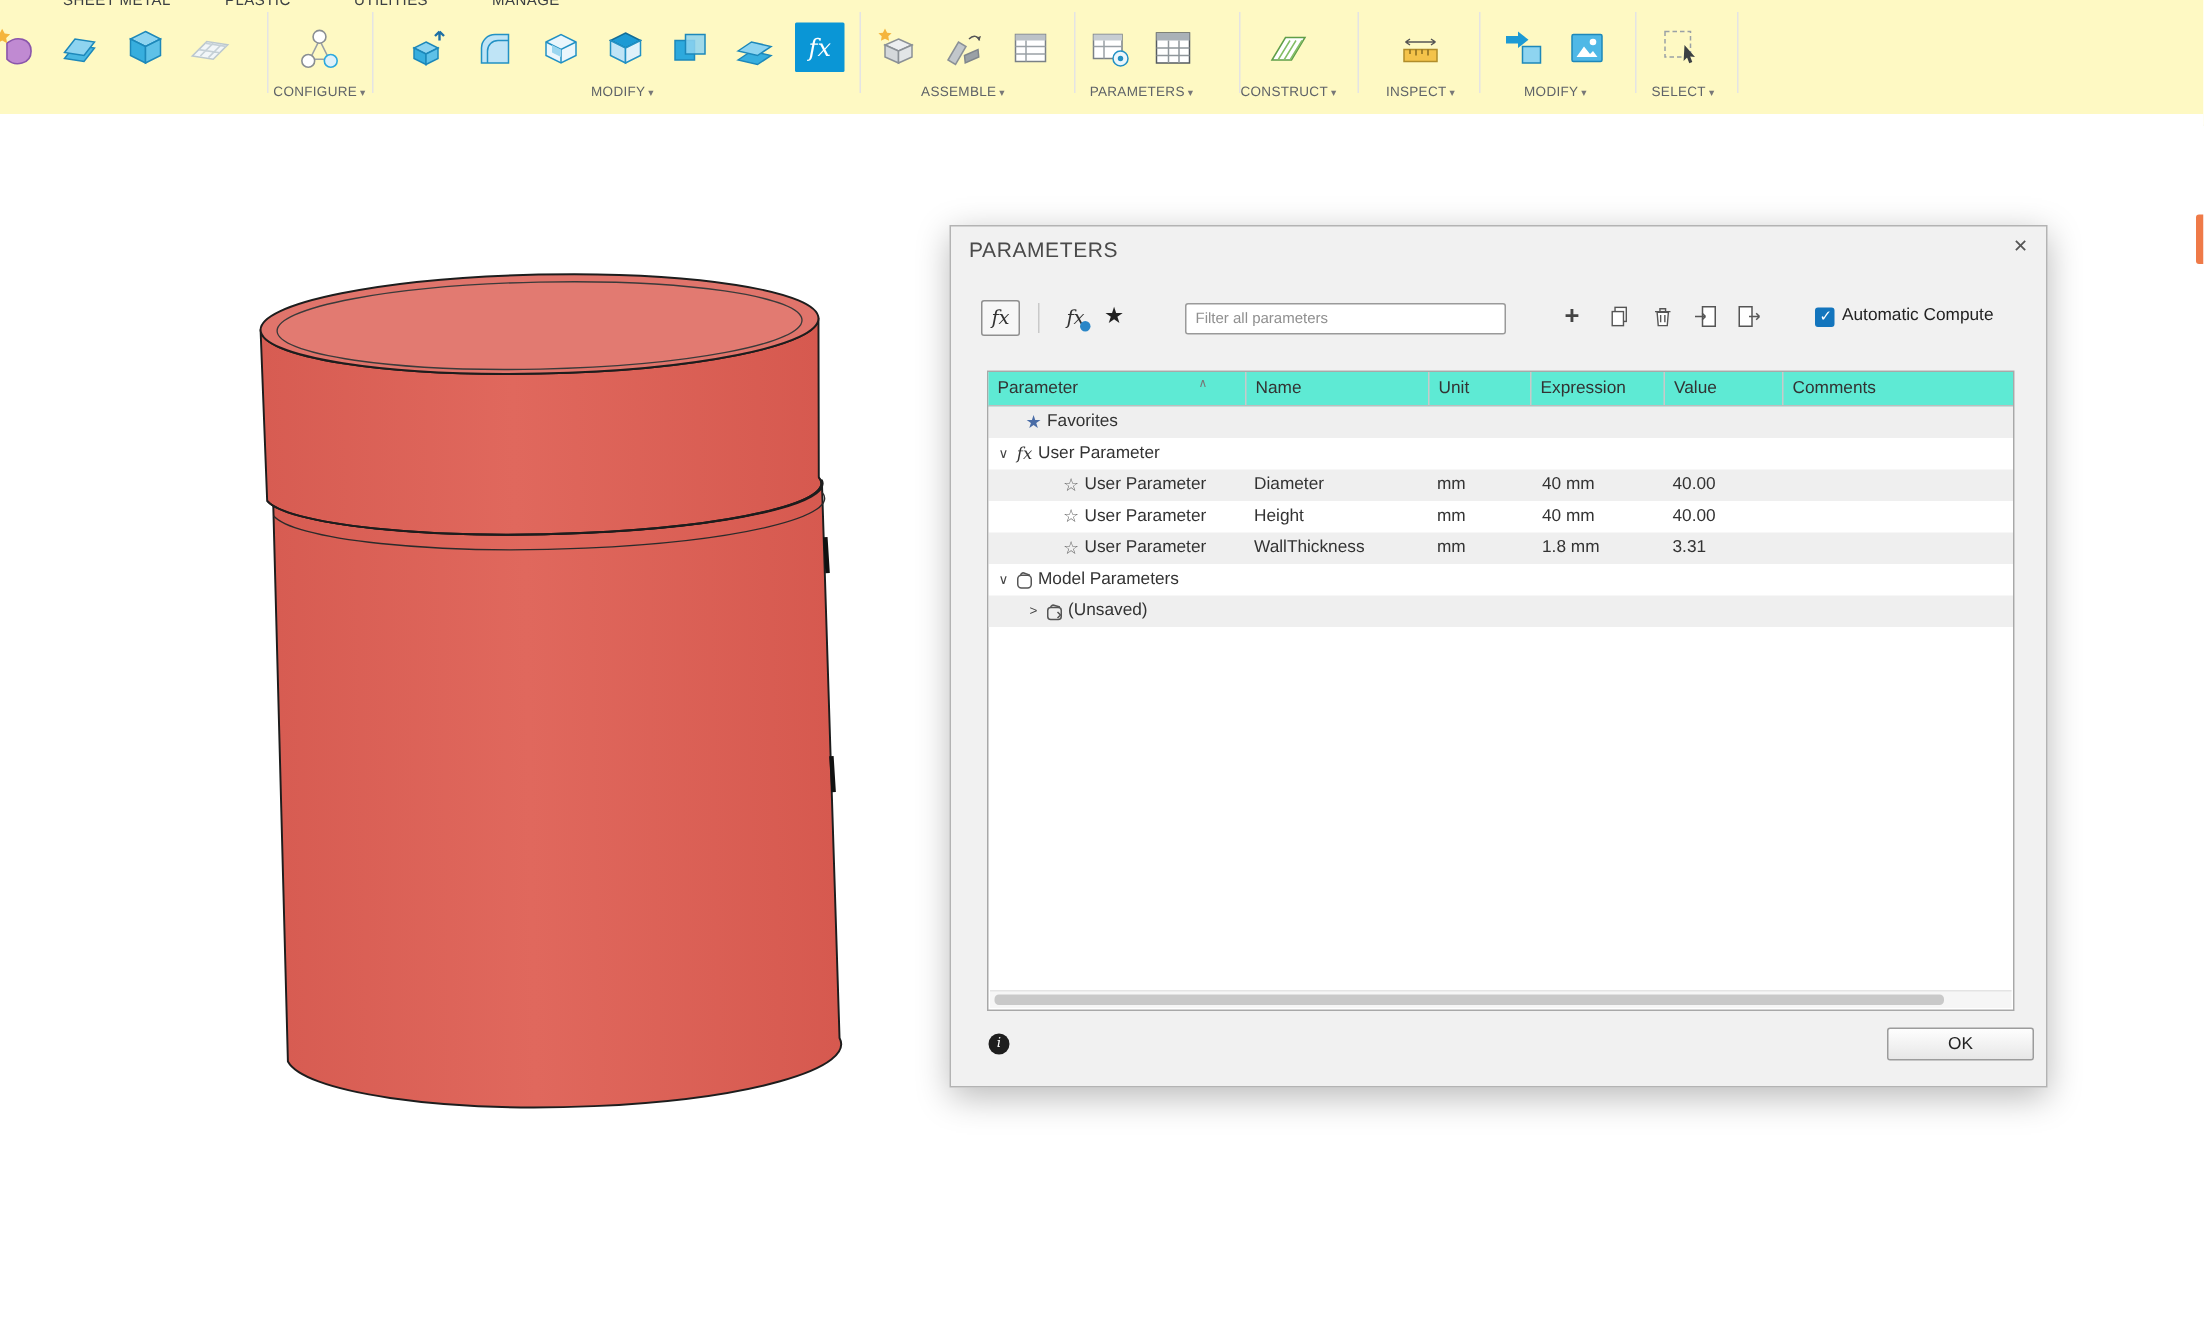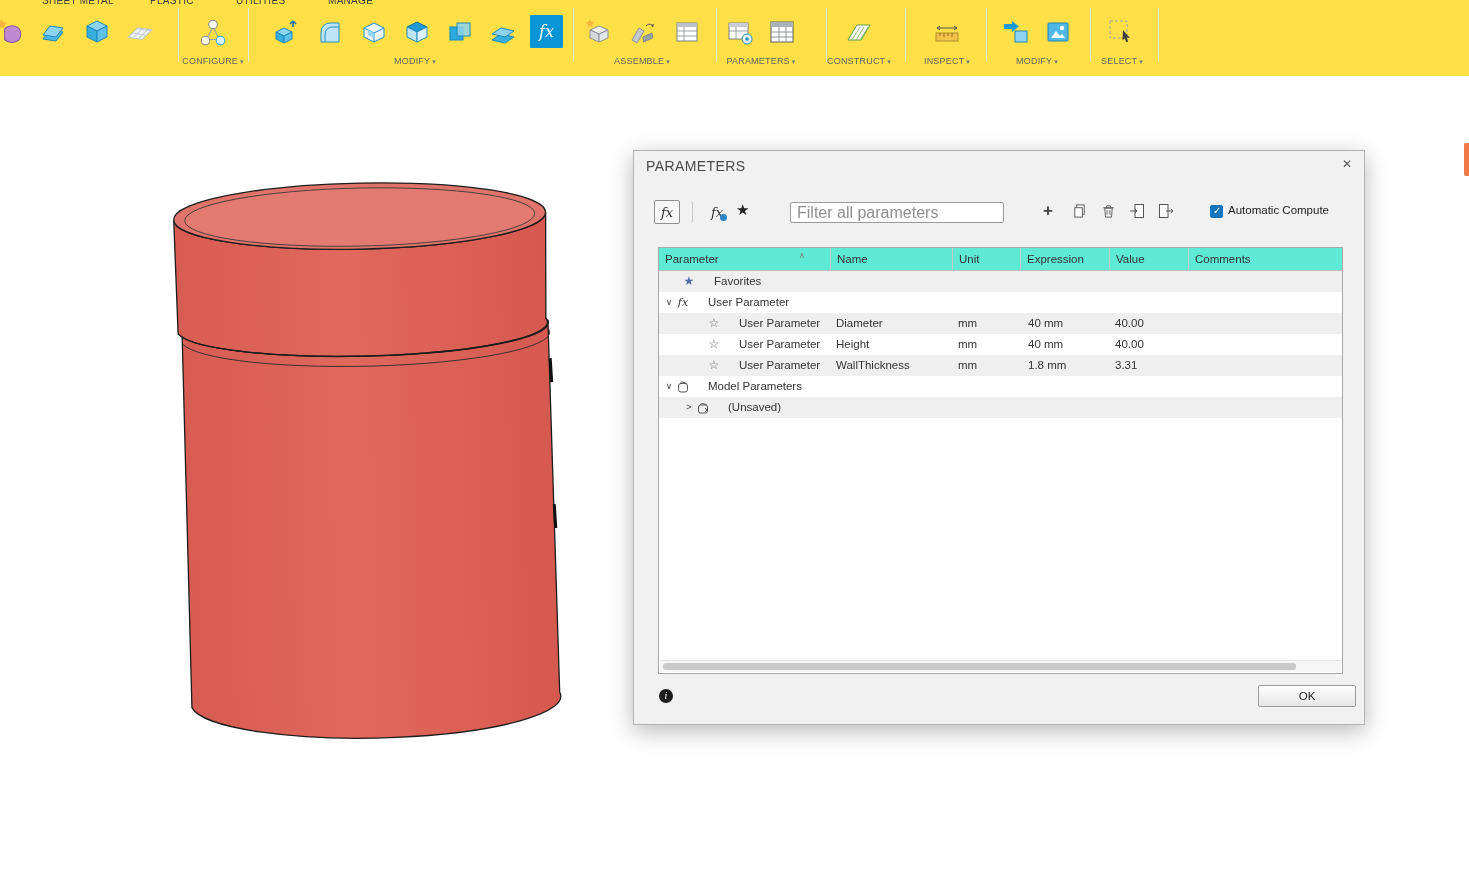--- a/index.html
+++ b/index.html
@@ -1,20 +1,20 @@
 <!DOCTYPE html>
 <html><head>
 <meta charset="utf-8">
 <style>
   *{margin:0;padding:0;box-sizing:border-box}
   html,body{width:1469px;height:883px;overflow:hidden}
   body{background:#fff;font-family:"Liberation Sans",sans-serif;position:relative;color:#333}
 
   
-  .ribbon{position:absolute;left:0;top:0;width:1469px;height:84px;background:#fde047;border-bottom:1px solid #e7e7e7;overflow:hidden}
+  .ribbon{position:absolute;left:0;top:0;width:1469px;height:84px;background:#fef9c3;border-bottom:1px solid #e7e7e7;overflow:hidden}
   .ribbon-tab{position:absolute;top:-5px;font-size:10px;color:#3c4043;letter-spacing:.3px;white-space:nowrap}
   .sep{position:absolute;top:8px;width:1px;height:54px;background:#e4e4e4}
   .ti{position:absolute;top:15px;width:34px;height:34px;margin-left:-17px;display:flex;align-items:center;justify-content:center}
   .tool-group-label{position:absolute;top:56px;transform:translateX(-50%);font-size:9px;color:#5f6368;white-space:nowrap;letter-spacing:.2px}
   .tool-group-label .caret{font-size:7px;color:#777;margin-left:2px}
   .fx-active{position:absolute;left:530px;top:15px;width:33px;height:33px;background:#0a96d6;display:flex;align-items:center;justify-content:center;border-radius:1px}
   .fx-active span{font-family:"DejaVu Serif",serif;font-style:italic;font-size:16px;color:#fff}
 
   
   .viewport{position:absolute;left:0;top:76px;width:1469px;height:807px;background:#fff}
@@ -27,21 +27,21 @@
   .dlg-title .ttl{position:absolute;left:12px;top:7px;font-size:14px;color:#4a4a4a;letter-spacing:.4px}
   .dlg-close{position:absolute;right:8px;top:4px;width:18px;height:18px;text-align:center;line-height:18px;font-size:12px;color:#555;cursor:pointer}
 
   .dlg-toolbar{position:absolute;left:0;top:48px;width:100%;height:30px}
   .fx-btn{position:absolute;left:20px;top:1px;width:26px;height:24px;border:1px solid #8f8f8f;border-radius:2px;display:flex;align-items:center;justify-content:center;background:#f7f7f7}
   .fx-txt{font-family:"DejaVu Serif",serif;font-style:italic;font-size:13px;color:#333}
   .tb-div{position:absolute;left:58px;top:3px;width:1px;height:20px;background:#c9c9c9}
   .fx-user{position:absolute;left:70px;top:1px;width:26px;height:24px;display:flex;align-items:center;justify-content:center}
   .fx-user .dot{position:absolute;right:3px;bottom:3px;width:7px;height:7px;border-radius:50%;background:#2a86c7}
   .fav-star{position:absolute;left:102px;top:2px;font-size:15px;color:#222}
-  .filter{position:absolute;left:156px;top:3px;width:214px;height:21px;border:1px solid #9a9a9a;border-radius:2px;font-size:16px;padding:0 6px;color:#333;background:#fff;font-family:"Liberation Sans",sans-serif}
+  .filter{position:absolute;left:156px;top:3px;width:214px;height:21px;border:1px solid #9a9a9a;border-radius:2px;font-size:10px;padding:0 6px;color:#333;background:#fff;font-family:"Liberation Sans",sans-serif}
   .filter::placeholder{color:#8f8f8f}
   .tb-ic{position:absolute;top:3px;width:18px;height:18px;display:flex;align-items:center;justify-content:center}
   .plus{font-size:17px;color:#444;line-height:16px;font-weight:bold}
   .chk{position:absolute;left:576px;top:6px;width:13px;height:13px;border:1px solid #1070b8;background:#fff;border-radius:2px}
   .chk.checked{background:#1375bd;border-color:#1375bd}
   .chk.checked::after{content:"✓";color:#fff;font-size:10px;position:absolute;left:2px;top:-1px}
   .chk-label{position:absolute;left:594px;top:5px;font-size:11.5px;color:#222}
 
   .ptable{position:absolute;left:24px;top:96px;width:685px;height:427px;background:#fff;border:1px solid #a8a8a8}
   .t-head{display:flex;height:23px;background:#5eead4;border-bottom:1px solid #bdbdbd;position:relative}
@@ -52,21 +52,21 @@
   .t-row{display:flex;height:21px}
   .t-row.odd{background:#efefef}
   .t-row.even{background:#ffffff}
   .tc{font-size:11.5px;color:#333;line-height:21px;white-space:nowrap;overflow:hidden;padding-left:5px;display:flex;align-items:center}
   .tc.c3{padding-left:7px}
   .chev{width:12px;font-size:9px;color:#444;display:inline-block;text-align:center;flex:none}
   .ic{width:16px;flex:none;display:inline-flex;align-items:center;justify-content:center}
   .star-f{color:#4a6da7;font-size:12px}
   .star-o{color:#666;font-size:12px}
   .fx-ic{font-family:"DejaVu Serif",serif;font-style:italic;font-size:11px;color:#333}
-  .rlbl{margin-left:17px}
+  .rlbl{margin-left:1px}
   .hscroll{position:absolute;left:1px;right:1px;bottom:1px;height:12px;background:#f6f6f6;border-top:1px solid #e4e4e4}
   .hthumb{position:absolute;left:3px;top:2px;height:7px;width:93%;background:#c9c9c9;border-radius:3px}
 
   .dlg-footer{position:absolute;left:0;bottom:0;width:100%;height:50px}
   .info{position:absolute;left:25px;top:15px;width:14px;height:14px;border-radius:50%;background:#1e1e1e;color:#fff;text-align:center;line-height:14px;font-size:9px;font-family:"DejaVu Serif",serif;font-style:italic}
   .ok-btn{position:absolute;left:624px;top:11px;width:98px;height:22px;background:linear-gradient(#fefefe,#e7e7e7);border:1px solid #9c9c9c;border-radius:2px;font-size:11.5px;color:#222;font-family:"Liberation Sans",sans-serif;cursor:pointer}
 </style>
 </head>
 <body>
 

